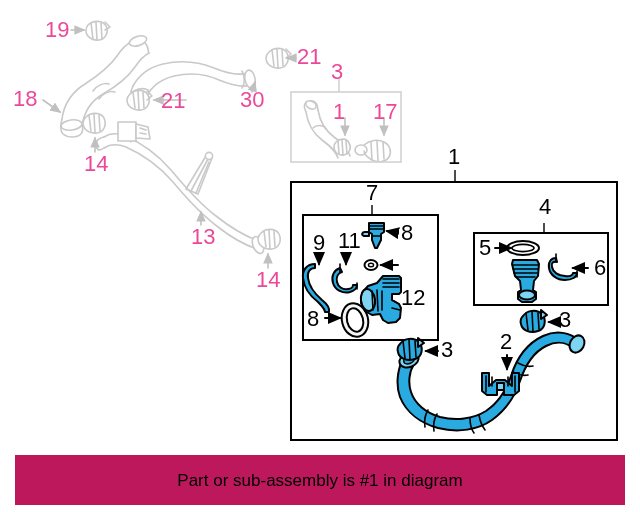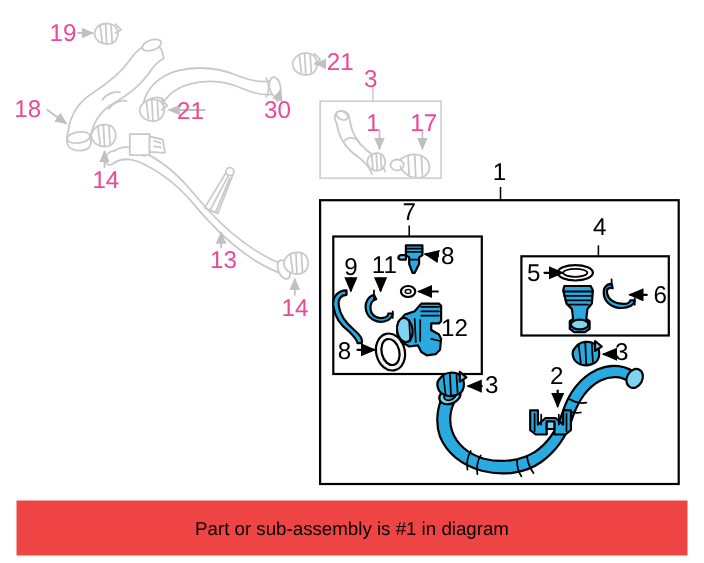--- a/index.html
+++ b/index.html
@@ -40,21 +40,21 @@
   .lbl-ghost {
     color: #ec4899;
     font-size: 22px;
   }
   .caption-banner {
     position: absolute;
     left: 15px;
     top: 455px;
     width: 610px;
     height: 50px;
-    background: #ef4444;
+    background: #be185d;
     display: flex;
     flex-direction: column;
     align-items: center;
     justify-content: center;
   }
   .caption-line {
     font-family: "Liberation Sans", sans-serif;
     font-size: 17px;
     color: #000000;
     line-height: 21px;

